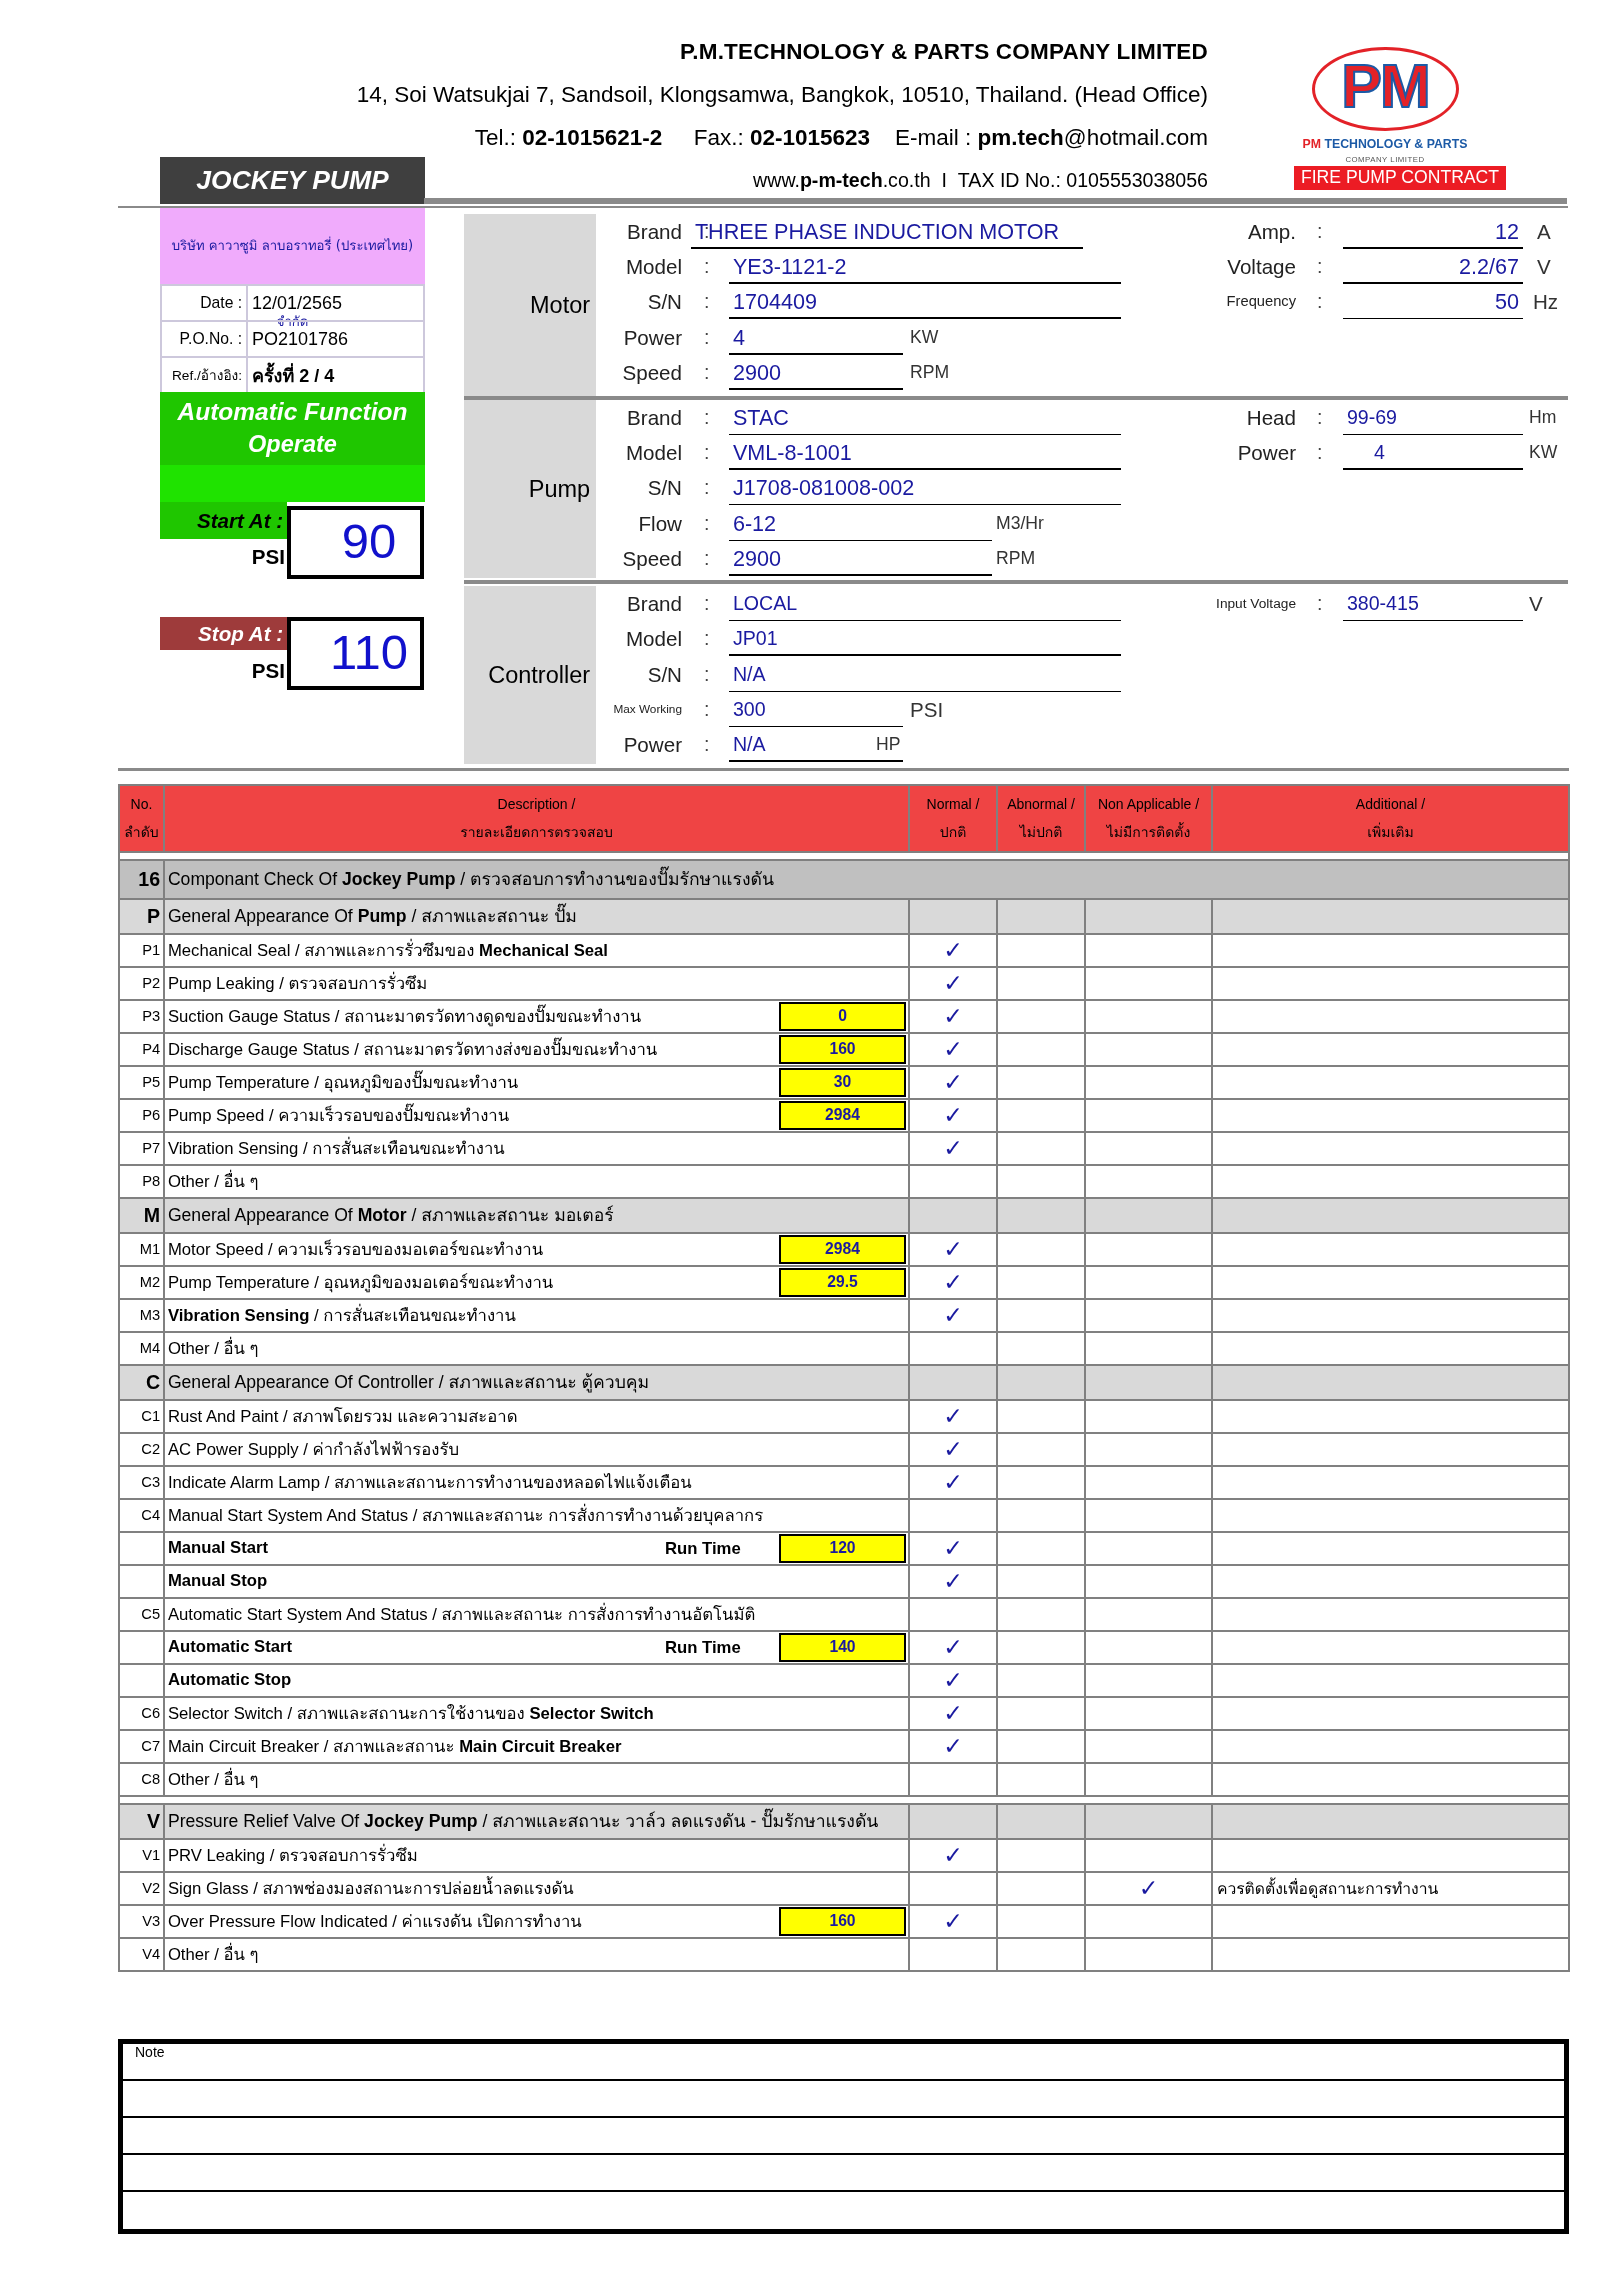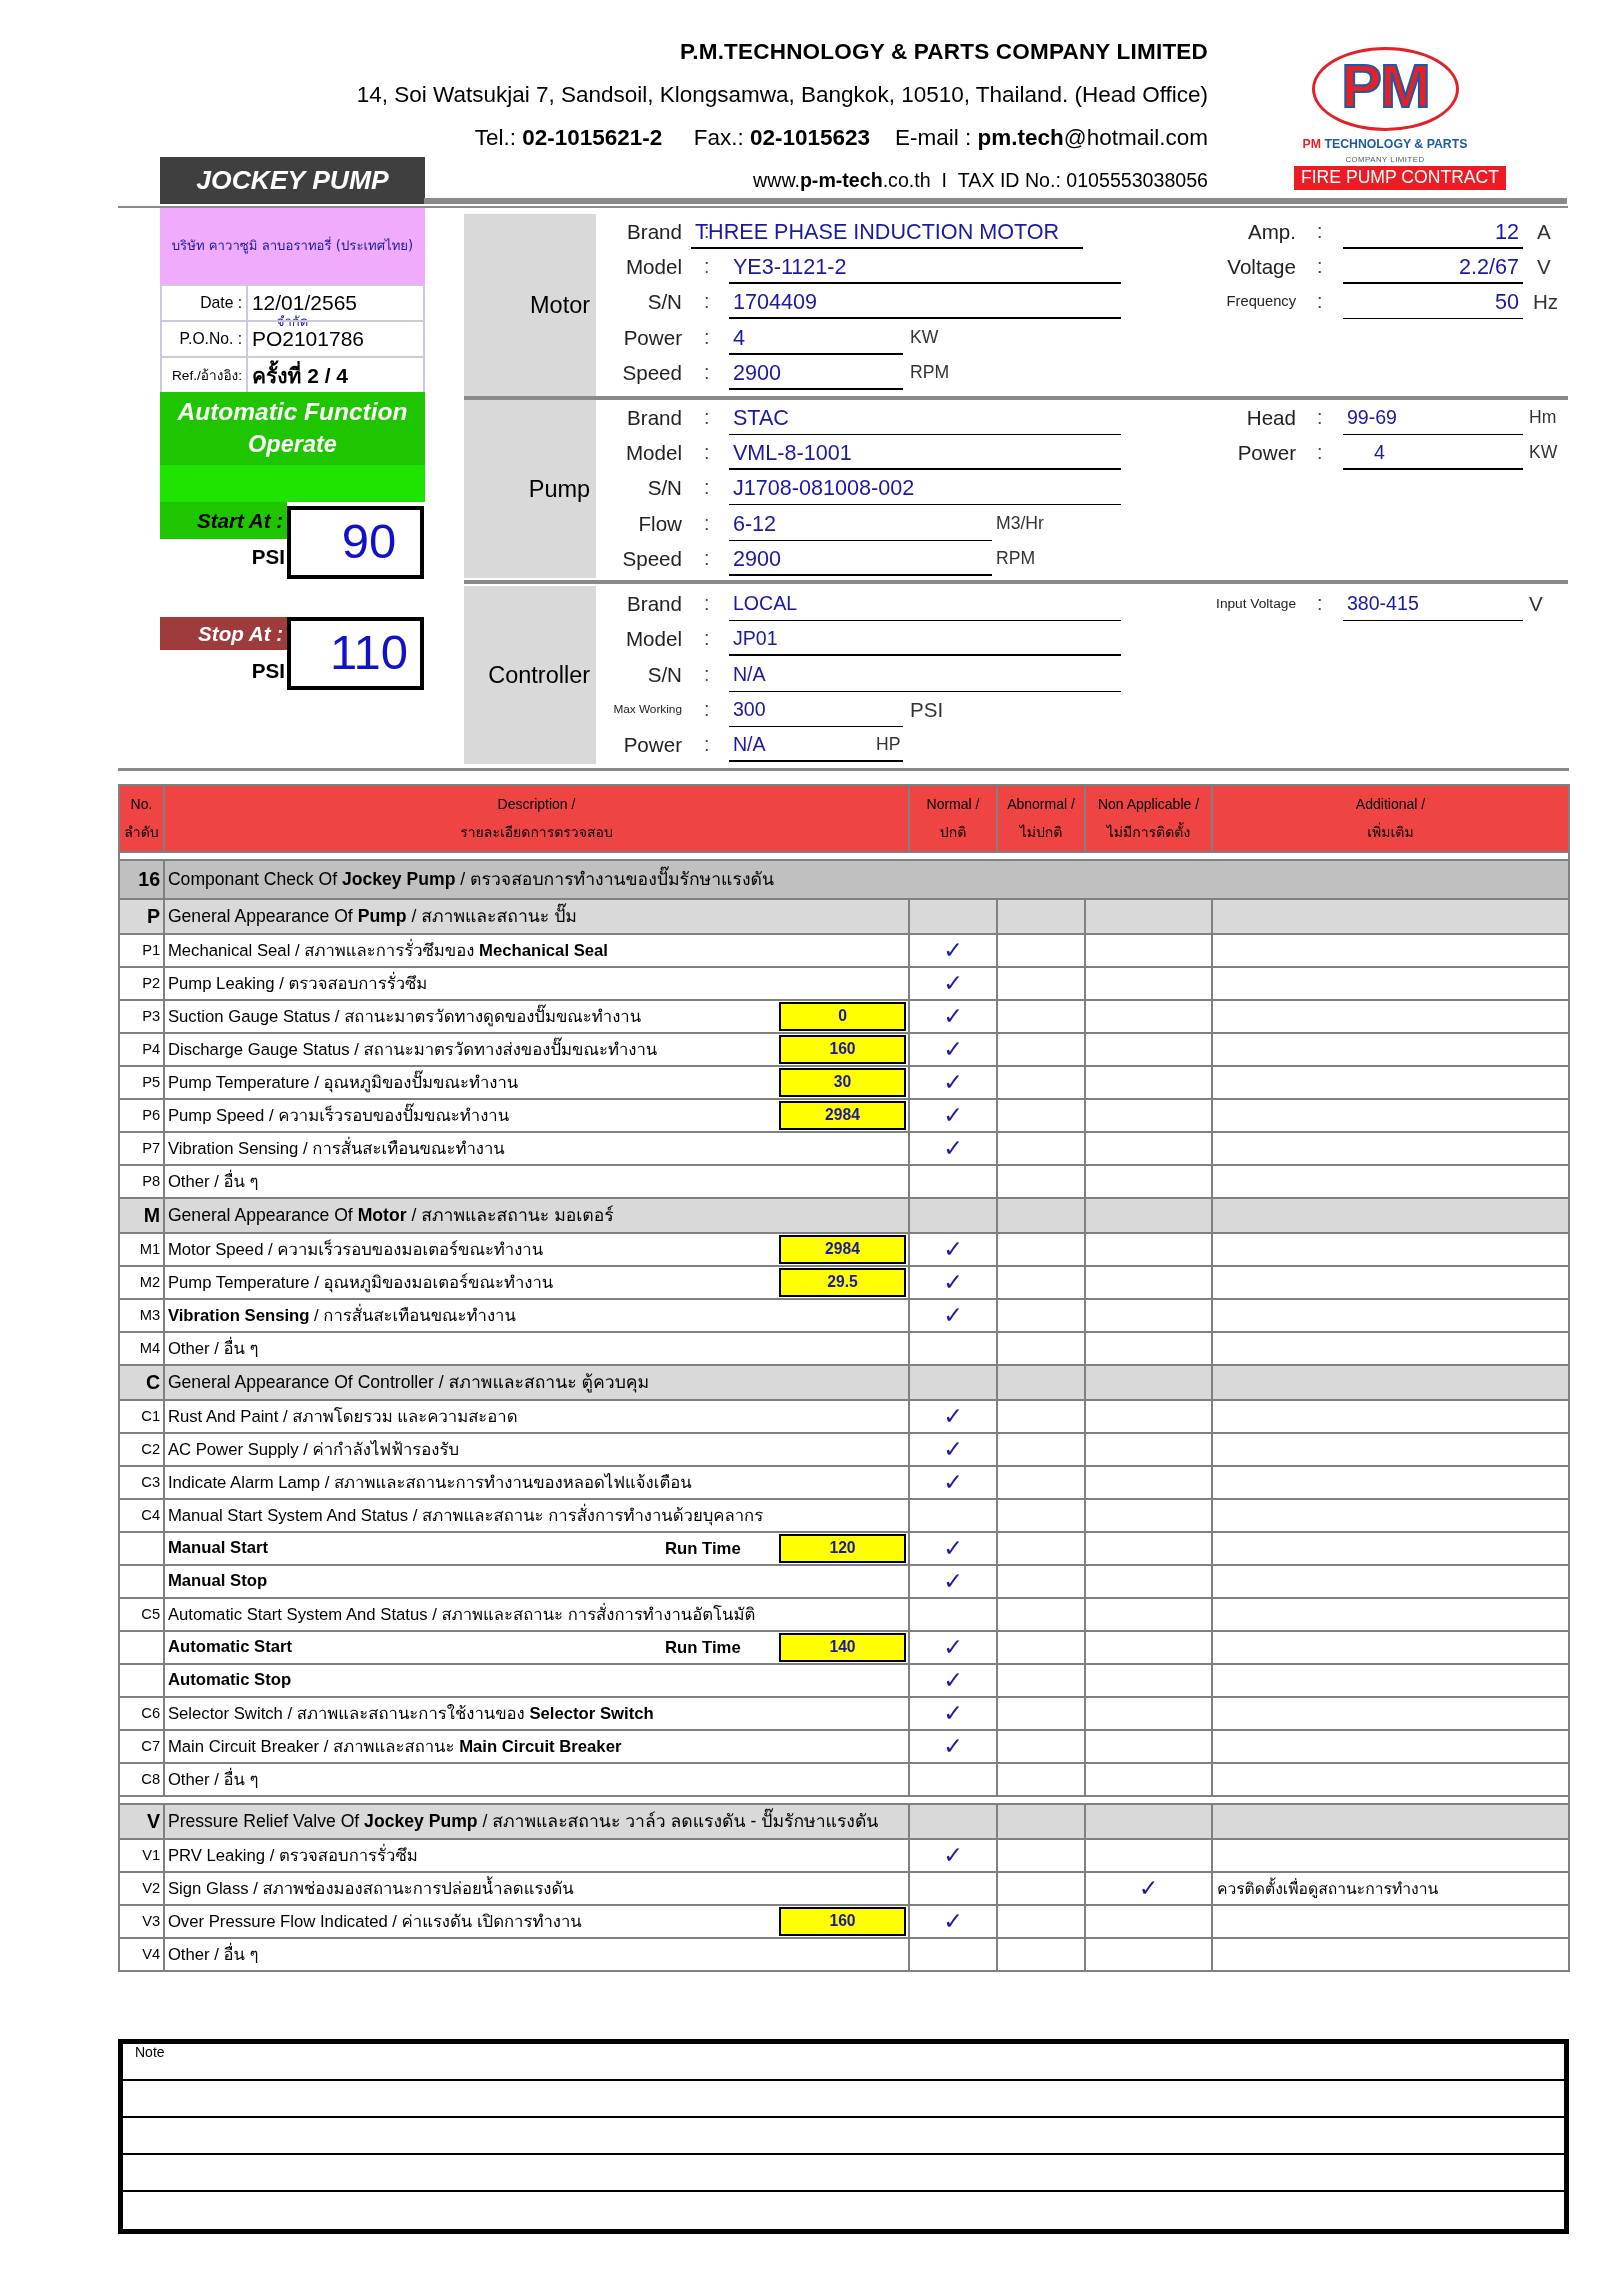--- a/index.html
+++ b/index.html
@@ -25,21 +25,21 @@
 
   .title-tab { left: 160px; top: 157px; width: 265px; height: 47px; background: #3f3f3f; color: #fff; font-size: 26.5px; font-weight: bold; font-style: italic; text-align: center; line-height: 47px; }
   .rule1 { left: 424px; top: 198px; width: 1143px; height: 5.9px; background: #8a8a8a; }
   .rule2 { left: 118px; top: 206px; width: 1450px; height: 2px; background: #8a8a8a; }
 
   
   .client-box { left: 160px; top: 208px; width: 265px; height: 76px; background: #f0abfc; color: #1a1aa0; font-size: 13.2px; text-align: center; line-height: 76px; font-family: "DejaVu Sans", sans-serif; }
   .info-table { left: 160px; top: 284px; width: 265px; border-collapse: collapse; }
   .info-table td { border: 2.9px solid #cdc8dc; height: 36px; font-size: 17.6px; padding: 0 3.9px; }
   .info-table td.lbl { width: 86px; text-align: right; font-size: 15.7px; }
-  .info-table td.val { font-size: 21px; }
+  .info-table td.val { font-size: 18px; }
 
   .auto-fn { left: 160px; top: 392px; width: 265px; height: 73px; background: #1fc600; color: #fff; font-weight: bold; font-style: italic; font-size: 24.5px; text-align: center; line-height: 33px; padding-top: 2.9px; }
   .auto-fn .op { font-size: 23.5px; }
   .green-bar { left: 160px; top: 465px; width: 265px; height: 37px; background: #1fe300; }
   .start-lbl { left: 160px; top: 502px; width: 127px; height: 37px; background: #1fc600; color: #000; font-weight: bold; font-style: italic; font-size: 20.6px; text-align: right; padding-right: 3.9px; line-height: 37px; }
   .psi-lbl { font-weight: bold; font-size: 20.6px; width: 125px; text-align: right; left: 160px; }
   .val-box { left: 287px; width: 137px; height: 73px; border: 4.9px solid #000; background: #fff; color: #1111cc; font-size: 49px; text-align: center; line-height: 63px; padding-left: 27px; }
   .stop-lbl { left: 160px; top: 617px; width: 127px; height: 33px; background: #9e3b3b; color: #fff; font-weight: bold; font-style: italic; font-size: 20.6px; text-align: right; padding-right: 3.9px; line-height: 33px; }
 
   

